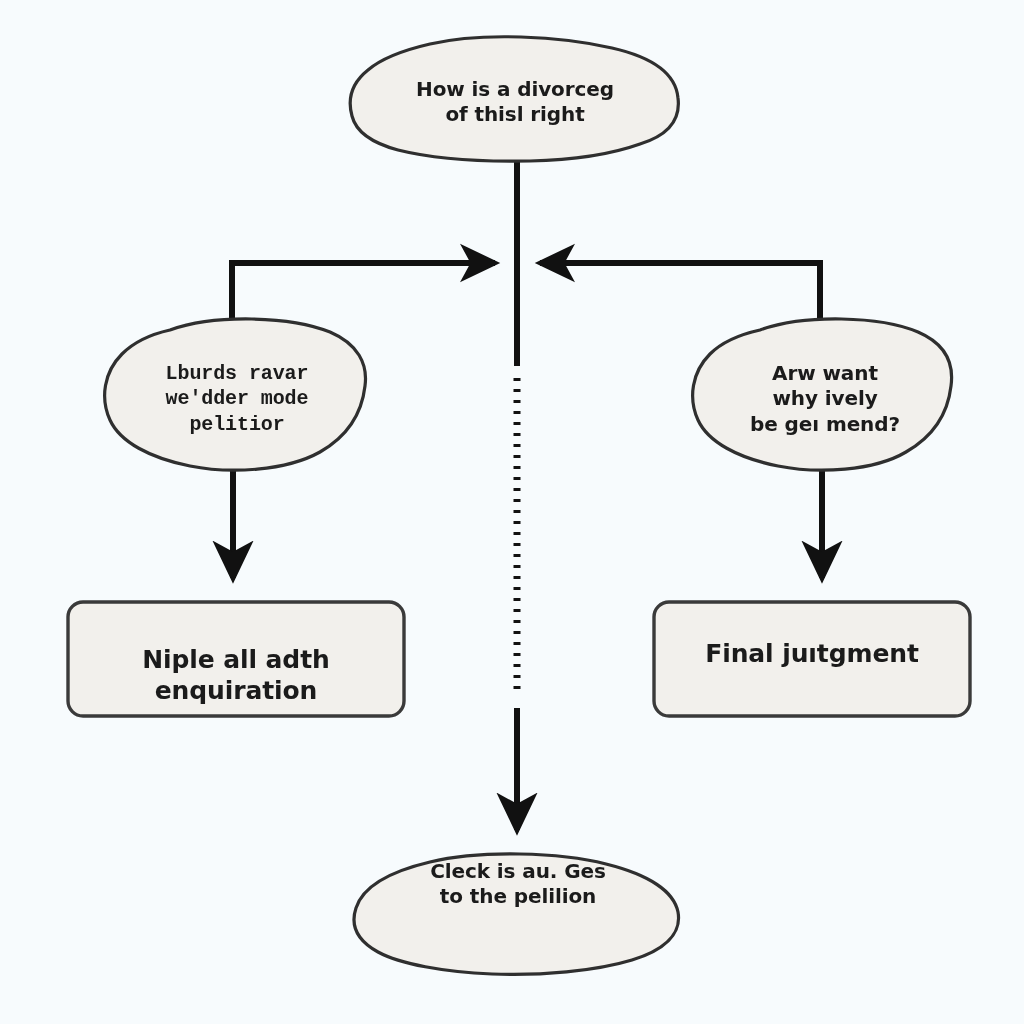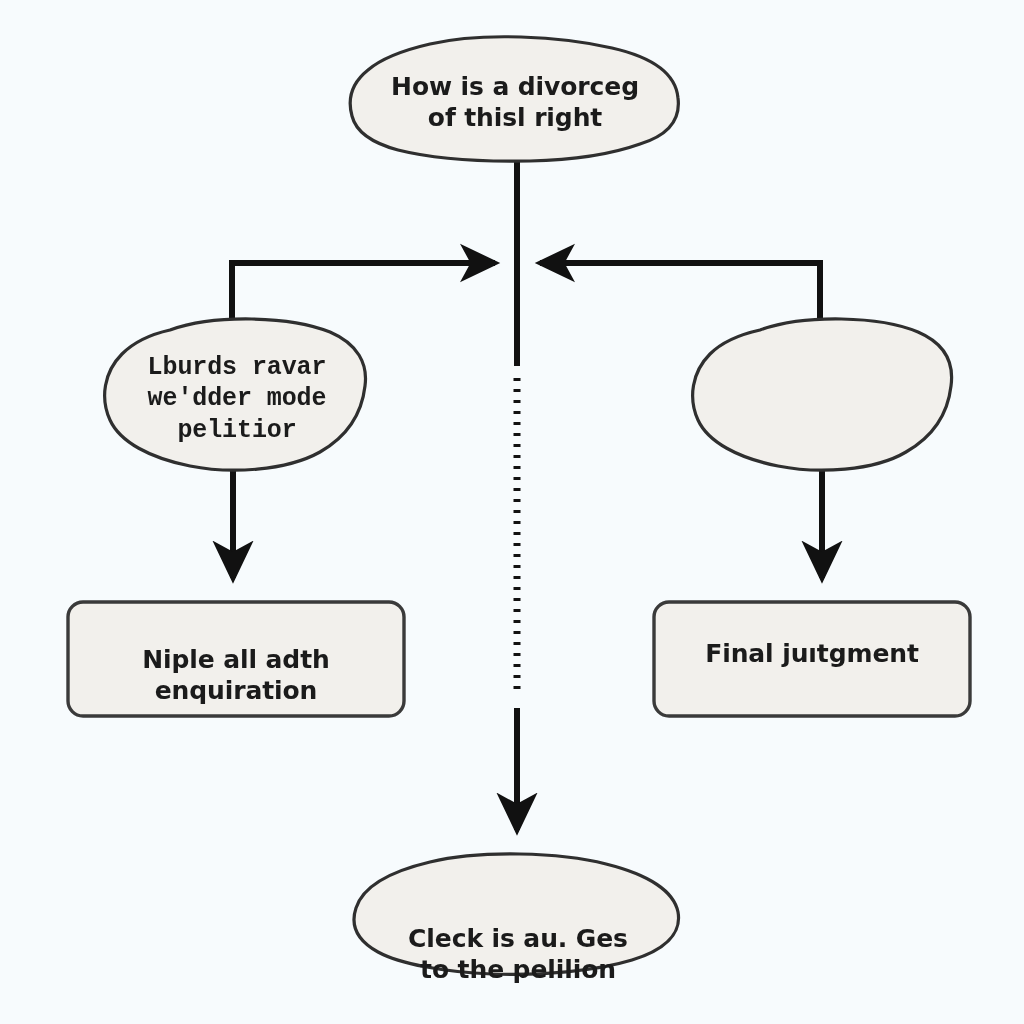--- a/index.html
+++ b/index.html
@@ -29,21 +29,21 @@
     align-items: center;
     justify-content: center;
     text-align: center;
     color: #1b1b1b;
     font-weight: 700;
     line-height: 1.26;
     white-space: pre-line;
     pointer-events: none;
     letter-spacing: -0.1px;
   }
-  .cloud-label { font-size: 25px; }
+  .cloud-label { font-size: 20px; }
   .box-label   { font-size: 25px; }
   .hit {
     position: absolute;
     cursor: pointer;
   }
 </style>
 </head>
 <body>
 
 <div id="canvas">
@@ -119,26 +119,29 @@
     <rect x="654" y="602" width="316" height="114" rx="15" ry="15" fill="#f2f0ec" stroke="#3a3a3a" stroke-width="3.4"></rect>
   </svg>
 
   <div class="node-label cloud-label" style="left:352px; top:60px; width:326px; height:84px;">How is a divorceg
 of thisl right</div>
 
   <div class="node-label cloud-label" style="left:112px; top:340px; width:250px; height:118px;font-family:Liberation Mono, monospace;">Lburds ravar
 we'dder mode
 pelitior</div>
 
+  <div class="node-label cloud-label" style="left:700px; top:340px; width:250px; height:118px;">Arw want
+why ively
+be geı mend?</div>
 
   <div class="node-label box-label" style="left:74px; top:602px; width:324px; height:114px;margin-top:16px;">Niple all adth enquiration</div>
 
   <div class="node-label box-label" style="left:658px; top:590px; width:308px; height:128px;">Final juıtgment</div>
 
-  <div class="node-label cloud-label" style="left:358px; top:912px; width:320px; height:84px;">Cleck is au. Ges
+  <div class="node-label cloud-label" style="left:358px; top:842px; width:320px; height:84px;">Cleck is au. Ges
 to the pelilion</div>
 
   <div class="hit" style="left:350px; top:36px; width:334px; height:130px;"></div>
   <div class="hit" style="left:104px; top:316px; width:264px; height:158px;"></div>
   <div class="hit" style="left:694px; top:316px; width:262px; height:158px;"></div>
   <div class="hit" style="left:68px; top:602px; width:336px; height:114px;"></div>
   <div class="hit" style="left:654px; top:602px; width:316px; height:114px;"></div>
   <div class="hit" style="left:350px; top:850px; width:334px; height:128px;"></div>
 
 </div>

